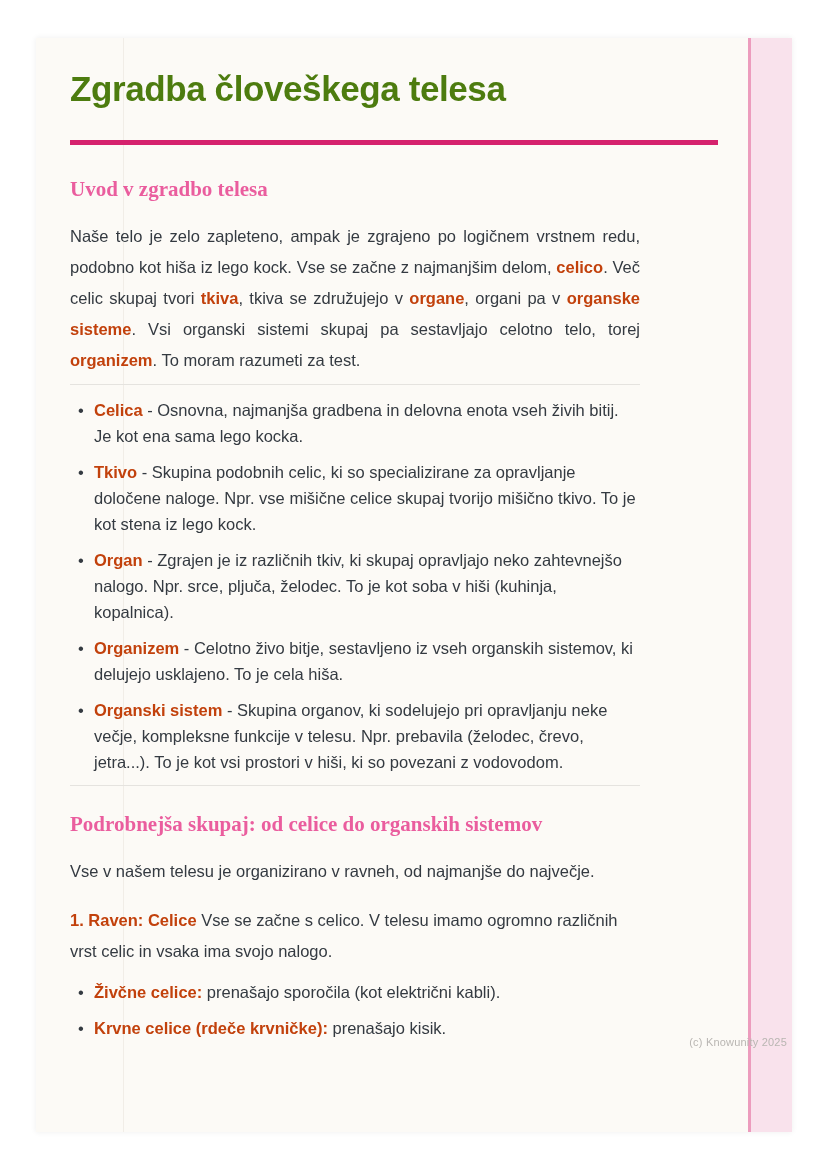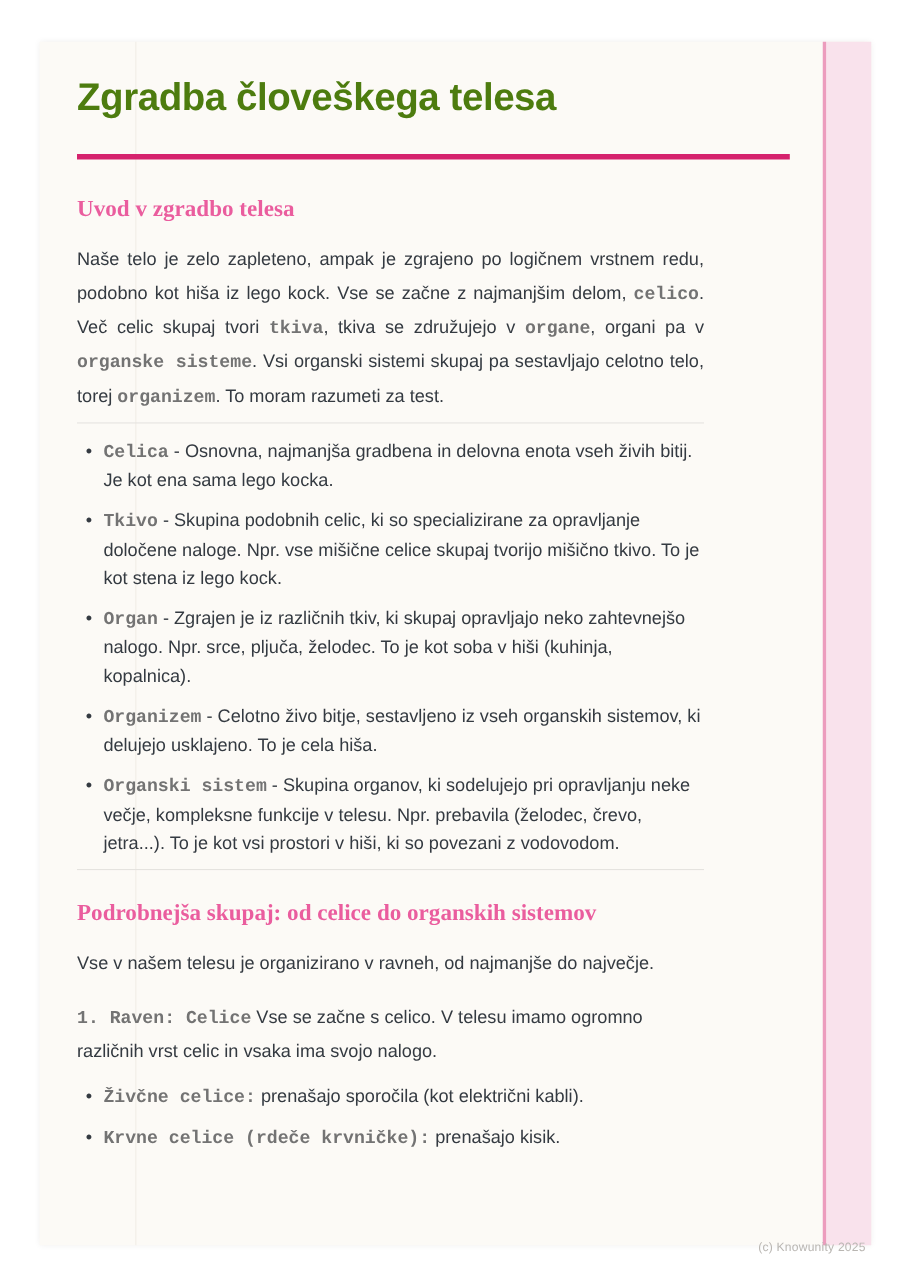--- a/index.html
+++ b/index.html
@@ -85,24 +85,24 @@
     margin-bottom: 10px;
     line-height: 26px;
   }
   li::before {
     content: "\2022";
     position: absolute;
     left: 8px;
     top: 0;
     color: #343a41;
   }
-  b { font-weight: 700; color: #737373; font-family: Liberation Mono, monospace; }
+  b { font-weight: 700; color: #c2410c; }
   .footer {
     position: absolute;
-    top: 1128px;
+    top: 1036px;
     right: 41px;
     font-size: 11px;
     color: #b9b6b2;
     z-index: 3;
     letter-spacing: 0.2px;
   }
 </style>
 </head>
 <body>
 

